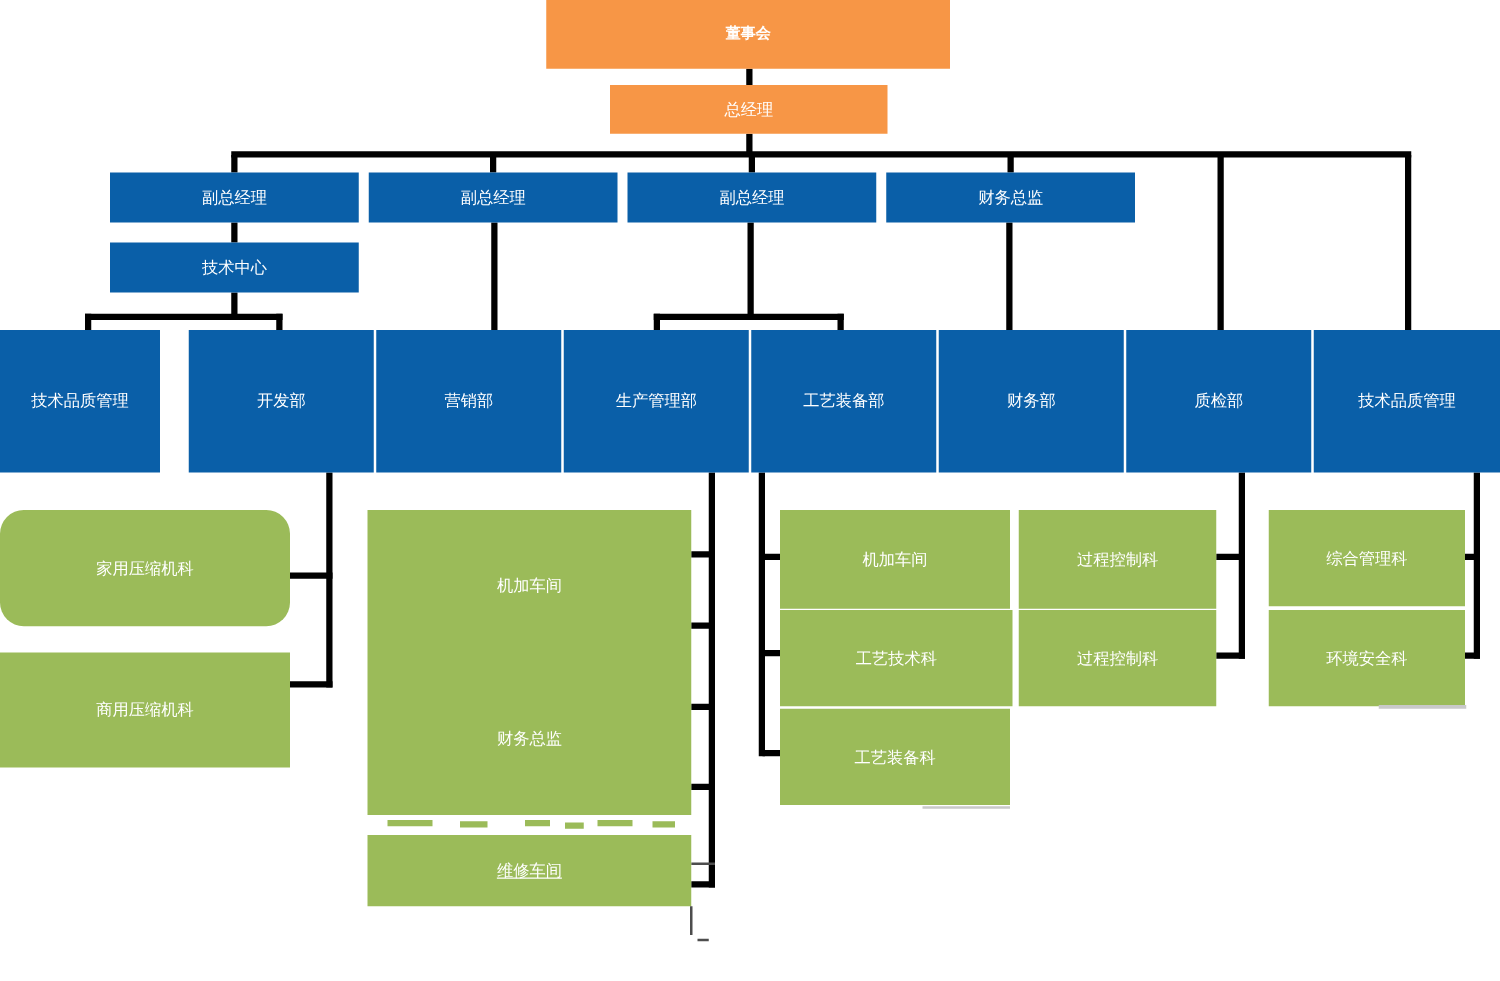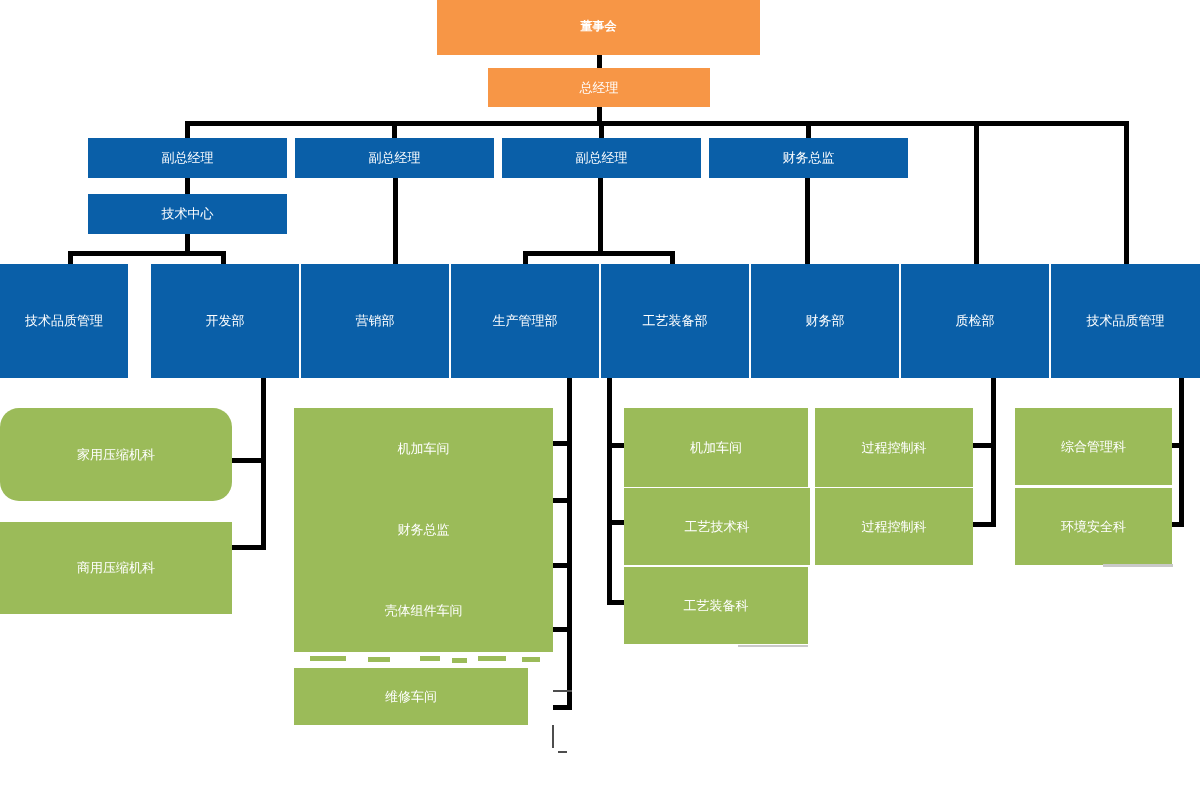--- a/index.html
+++ b/index.html
@@ -97,30 +97,29 @@
 <div class="box blue" style="left:751px;top:264px;width:148px;height:114px;">财务部</div>
 <div class="box blue" style="left:901px;top:264px;width:148px;height:114px;">质检部</div>
 <div class="box blue" style="left:1051px;top:264px;width:149px;height:114px;">技术品质管理</div>
 
 <div class="box green" style="left:0px;top:408px;width:232px;height:93px;border-radius:19px;">家用压缩机科</div>
 <div class="box green" style="left:0px;top:505px;width:232px;height:92px;margin-top:17px;">商用压缩机科</div>
 
 <div class="stack green" style="left:294px;top:408px;width:259px;height:244px;">
   <div class="row">机加车间</div>
   <div class="row">财务总监</div>
-  <div class="row">壳体组件车间</div>
 </div>
 
 <div class="dash" style="left:310px;top:656px;width:36px;"></div>
 <div class="dash" style="left:368px;top:657px;width:22px;"></div>
 <div class="dash" style="left:420px;top:656px;width:20px;"></div>
 <div class="dash" style="left:452px;top:658px;width:15px;"></div>
 <div class="dash" style="left:478px;top:656px;width:28px;"></div>
 <div class="dash" style="left:522px;top:657px;width:18px;"></div>
-<div class="box green" style="left:294px;top:668px;width:234px;height:57px;">维修车间</div>
+<div class="box green" style="left:294px;top:668px;width:259px;height:57px;text-decoration:underline;">维修车间</div>
 
 <div class="thinline" style="left:552px;top:725px;width:2px;height:23px;"></div>
 <div class="thinline" style="left:558px;top:751px;width:9px;height:2px;"></div>
 
 <div class="box green" style="left:624px;top:408px;width:184px;height:79px;">机加车间</div>
 <div class="box green" style="left:624px;top:488px;width:186px;height:77px;">工艺技术科</div>
 <div class="box green" style="left:624px;top:567px;width:184px;height:77px;">工艺装备科</div>
 <div class="grayline" style="left:738px;top:645px;width:70px;height:2px;"></div>
 
 <div class="box green" style="left:815px;top:408px;width:158px;height:79px;">过程控制科</div>

